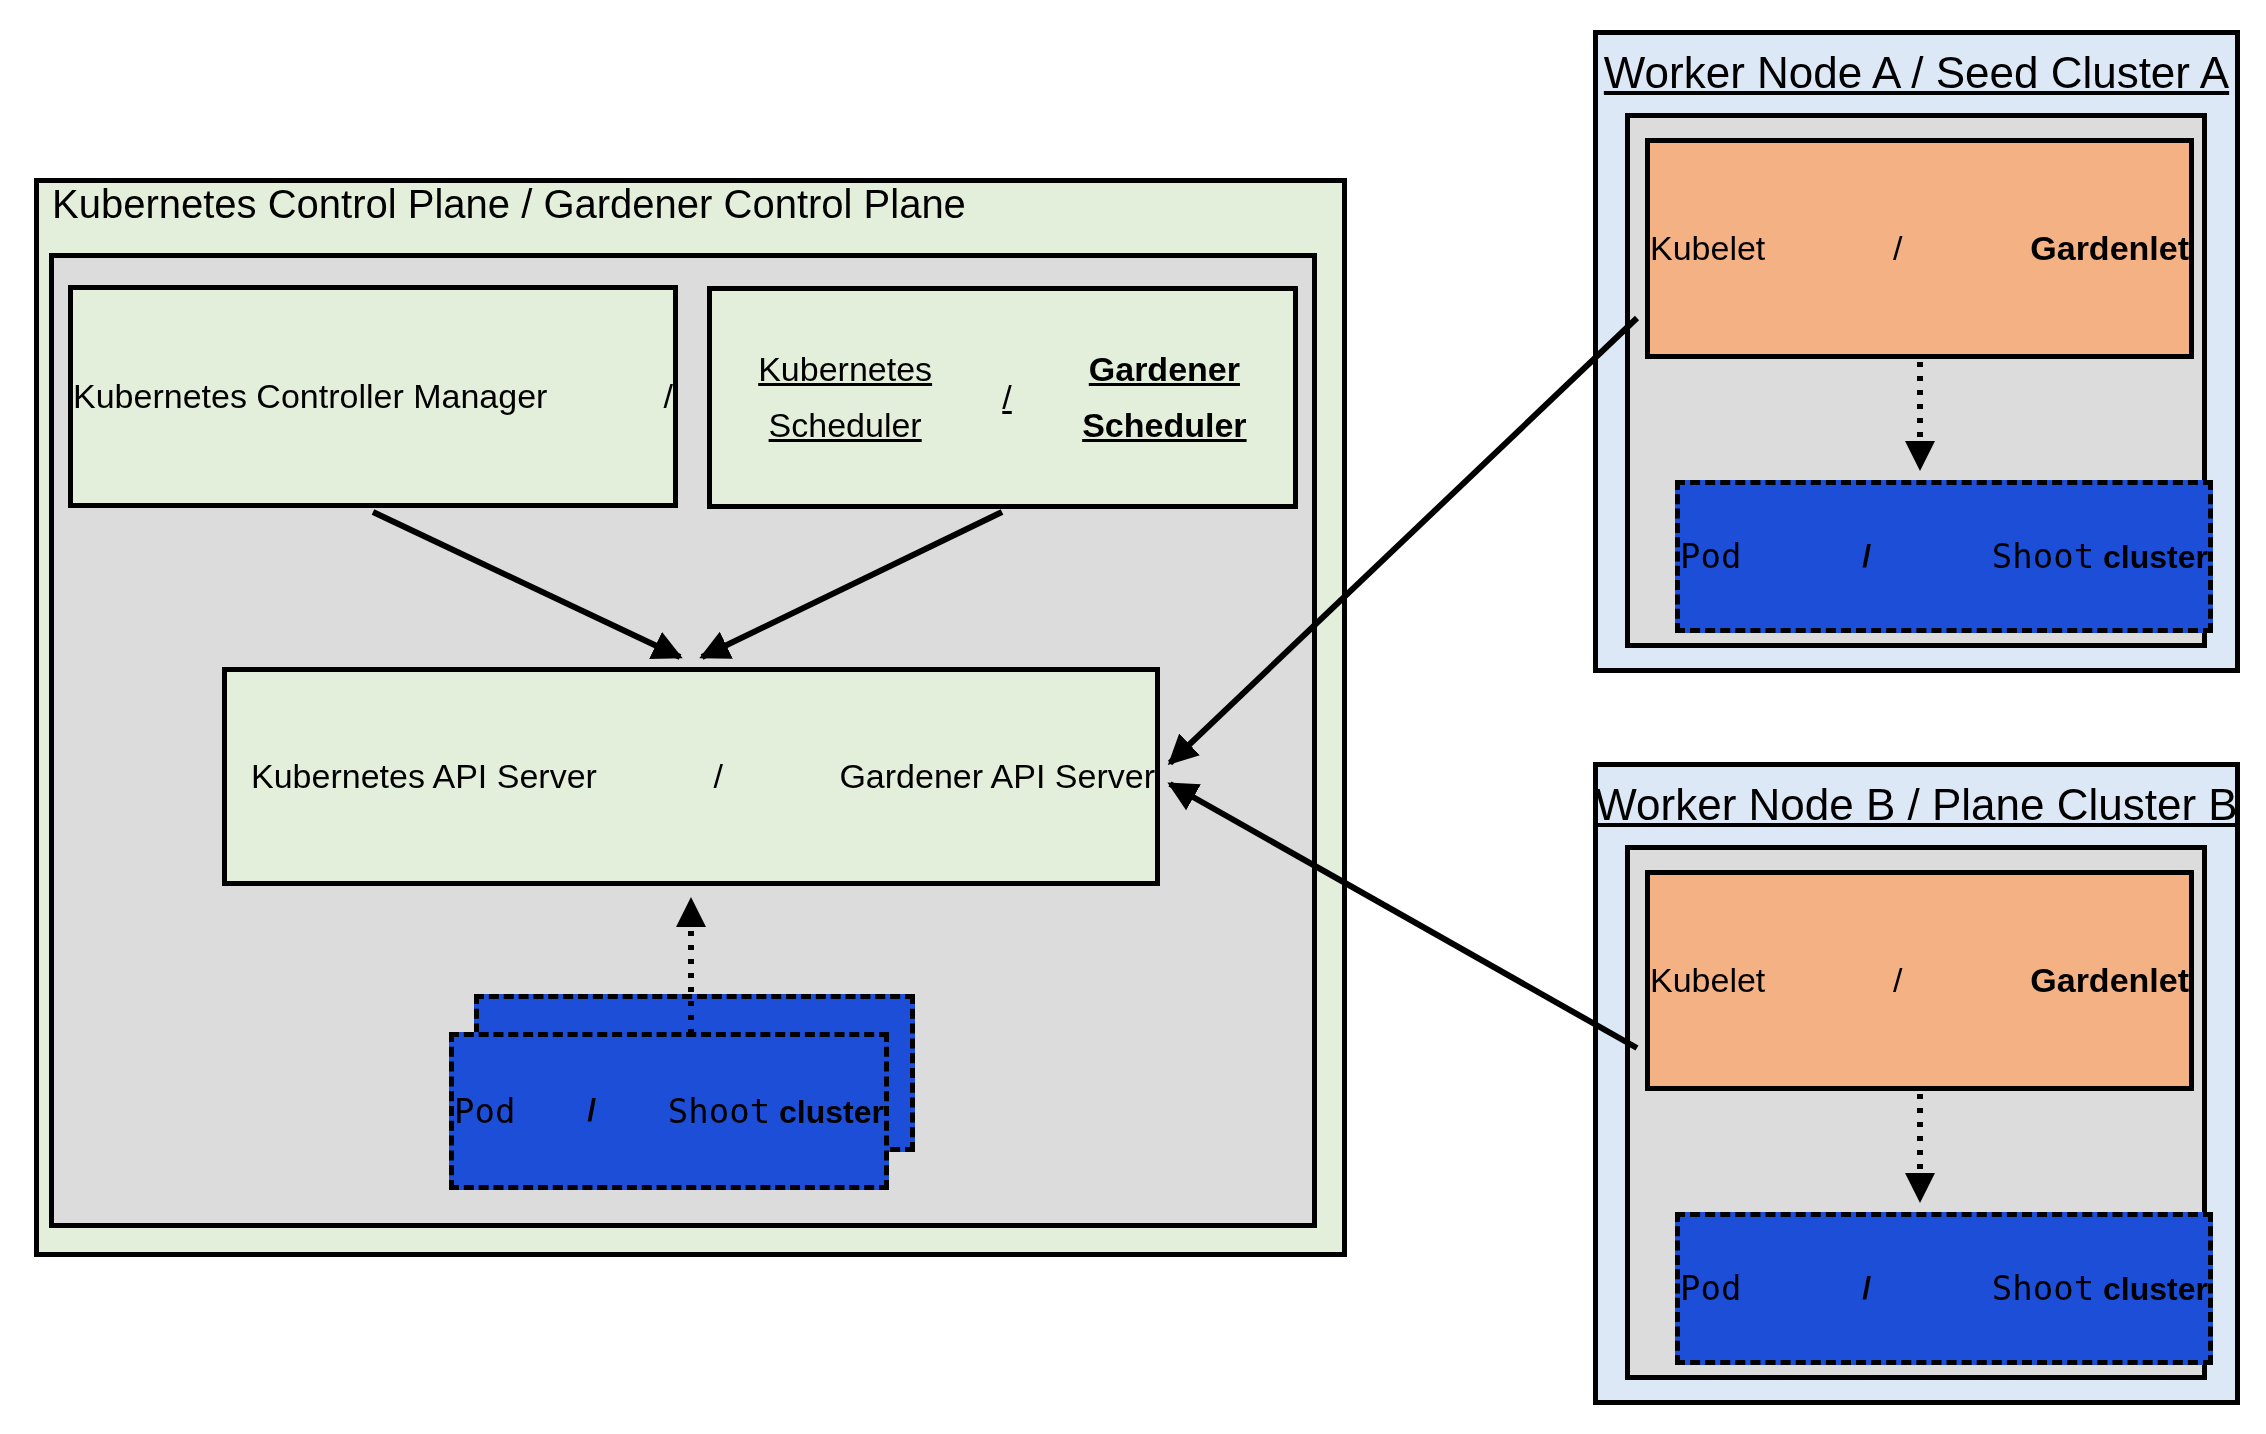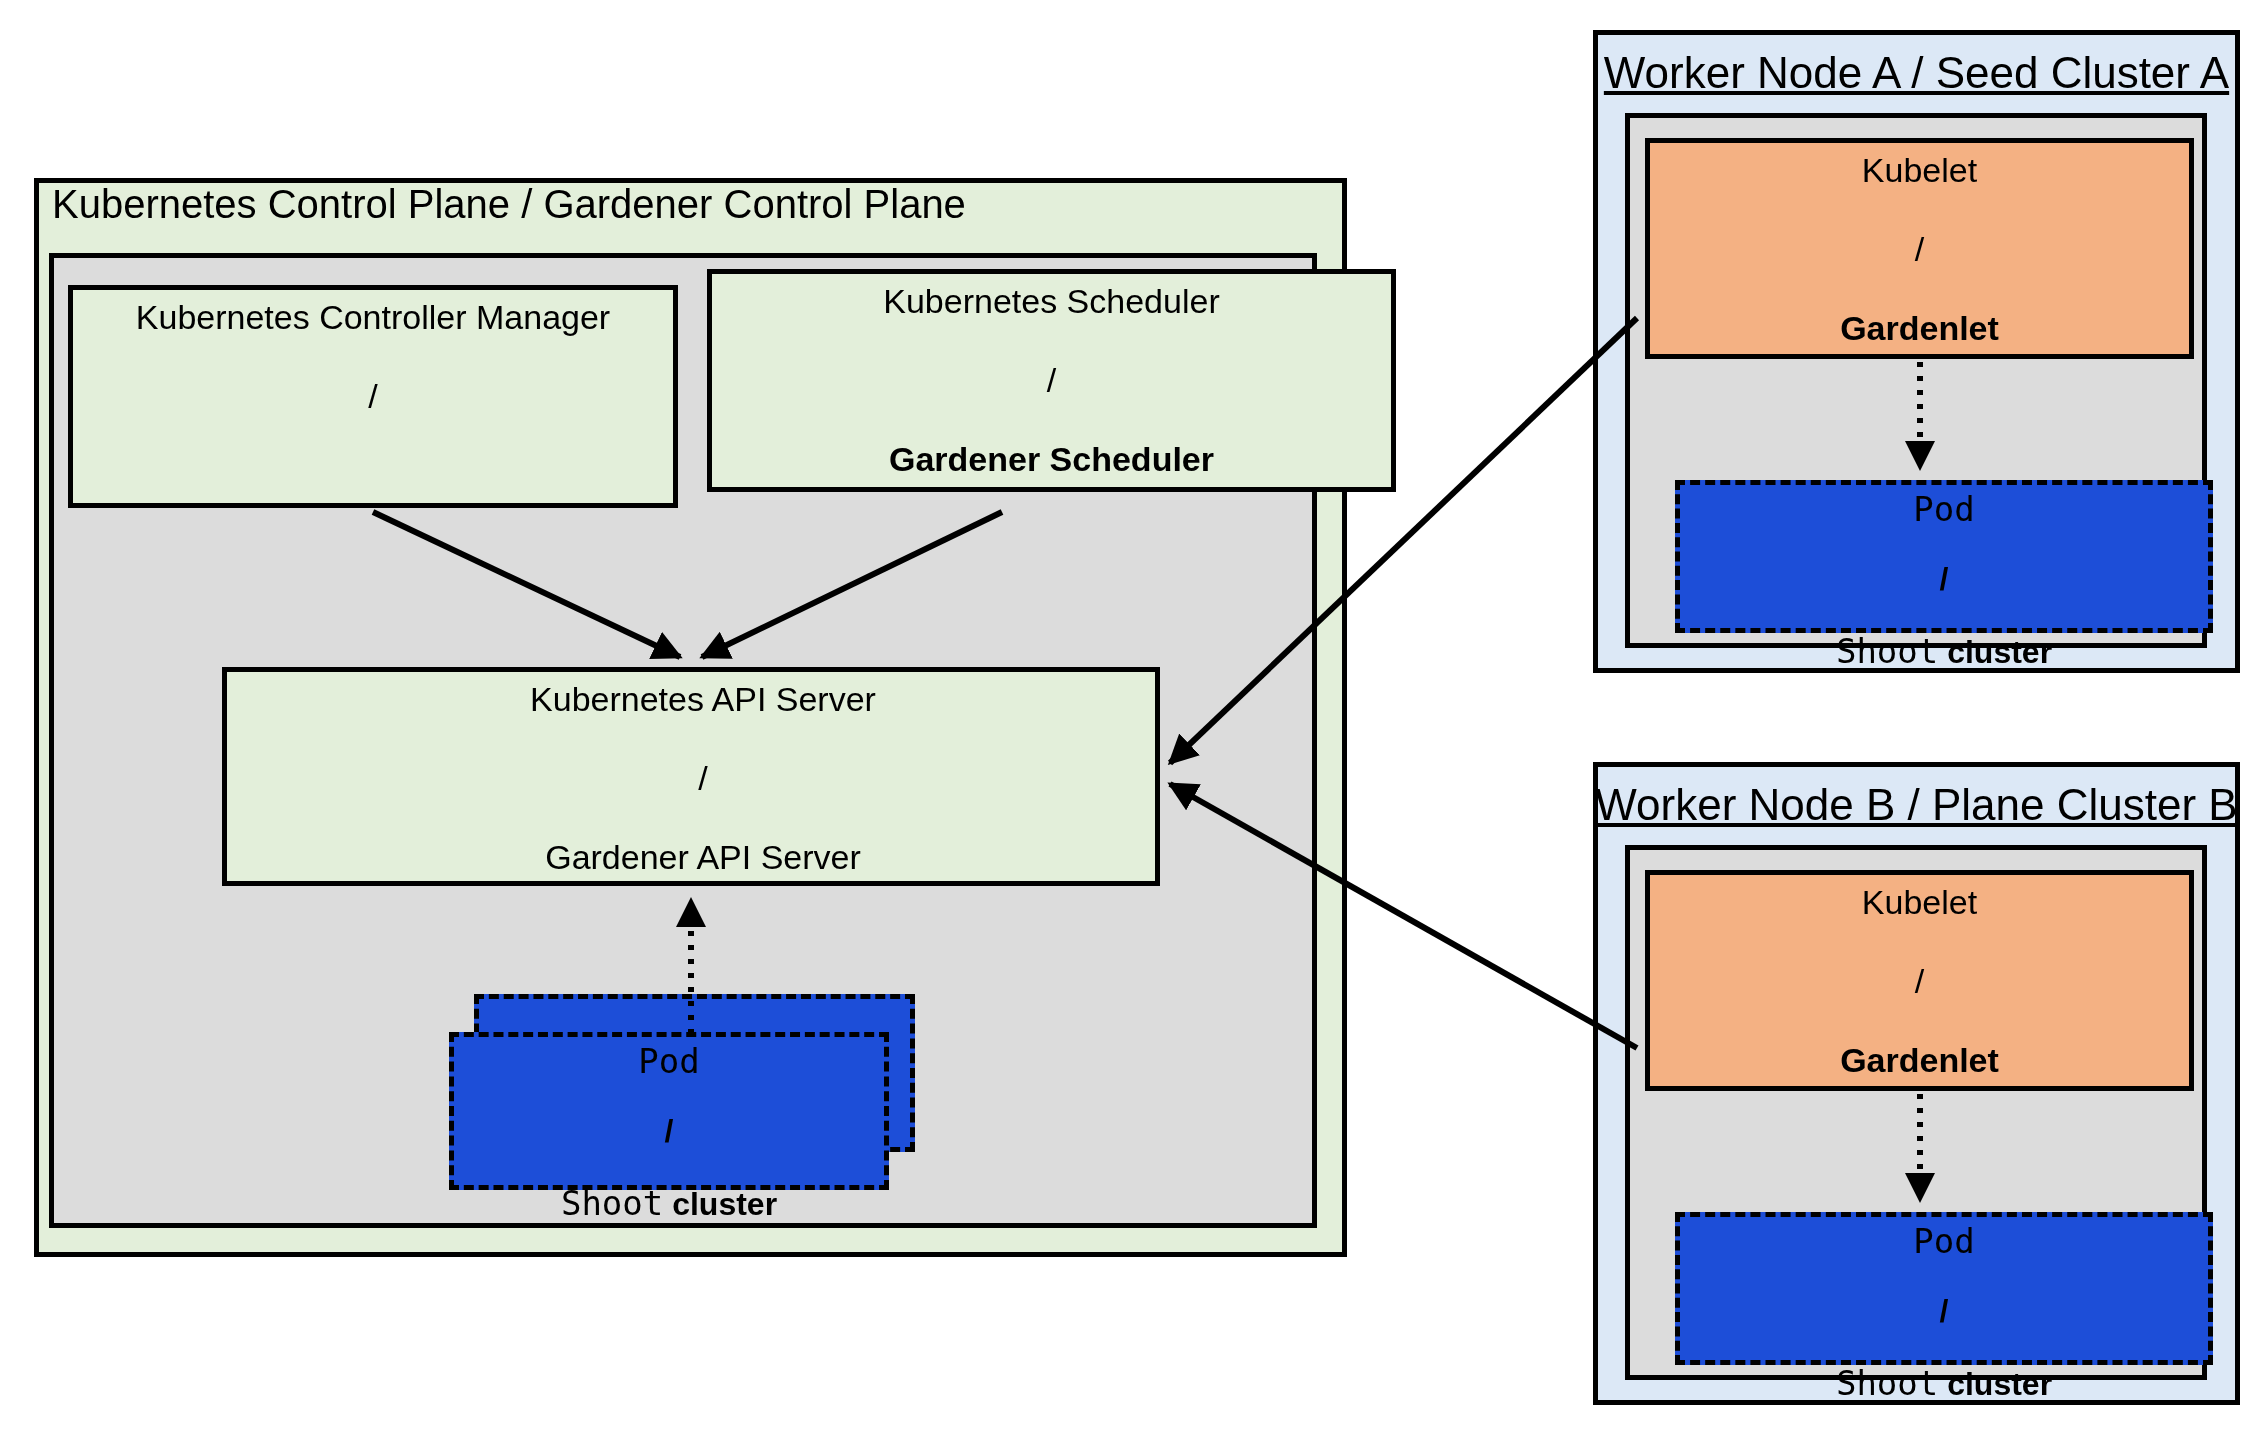--- a/index.html
+++ b/index.html
@@ -13,22 +13,22 @@
   }
   .abs{position:absolute;box-sizing:border-box;}
   .solid-border{border:5px solid #000000;}
   .dashed-border{border:5px dashed #000000;}
   .fill-green{background:#e3efda;}
   .fill-gray{background:#dcdcdc;}
   .fill-blue{background:#dce8f6;}
   .fill-orange{background:#f4b183;}
   .fill-peach{background:#1d4ed8;margin-left:32px;}
   .center-col{
-    display:flex;flex-direction:column;
-    align-items:center;justify-content:flex-start;
+    display:flex;flex-direction:row;
+    align-items:center;justify-content:space-between;
     text-align:center;
     gap:24px;
   }
   .inner-text{font-size:34px;line-height:1.62;}
   .pod-text{font-size:32px;line-height:1.42;}
   .bold{font-weight:bold;}
   .semibold{font-weight:600;}
   .mono{font-family:"DejaVu Sans Mono","Liberation Mono",monospace;font-size:34px;}
   .cp-title{
     position:absolute;left:52px;top:174px;height:60px;
@@ -52,21 +52,21 @@
 
   <div class="cp-title">Kubernetes Control Plane / Gardener Control Plane</div>
 
   <div class="abs solid-border fill-gray" style="left:49px;top:253px;width:1268px;height:975px;"></div>
 
   <div class="abs solid-border fill-green center-col inner-text" style="left:68px;top:285px;width:610px;height:223px;">
     <div>Kubernetes Controller Manager</div>
     <div>/</div>
   </div>
 
-  <div class="abs solid-border fill-green center-col inner-text" style="left:707px;top:269px;width:689px;height:223px;">
+  <div class="abs solid-border fill-green center-col inner-text" style="left:707px;top:286px;width:591px;height:223px;text-decoration:underline;">
     <div>Kubernetes Scheduler</div>
     <div>/</div>
     <div class="bold">Gardener Scheduler</div>
   </div>
 
   <div class="abs solid-border fill-green center-col inner-text" style="left:222px;top:667px;width:938px;height:219px;padding-left:24px;">
     <div>Kubernetes API Server</div>
     <div>/</div>
     <div>Gardener API Server</div>
   </div>

